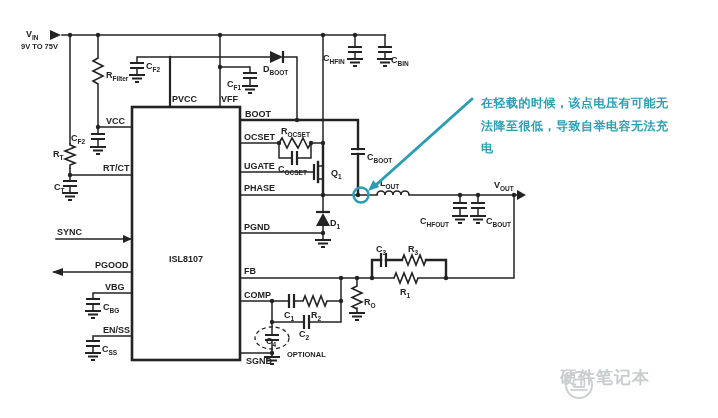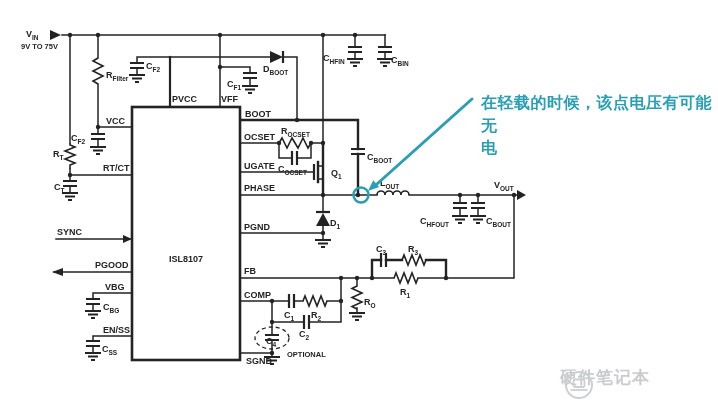--- a/index.html
+++ b/index.html
@@ -12,21 +12,21 @@
   .zig{stroke:#232323;stroke-width:1.6;fill:none;stroke-linejoin:miter;}
   .gnd{stroke:#232323;stroke-width:1.8;fill:none;}
   .dot{fill:#232323;}
   .icbox{fill:#ffffff;stroke:#232323;stroke-width:2.6;}
   .lbl{font-family:"Liberation Sans",sans-serif;font-weight:bold;font-size:9px;fill:#232323;}
   .small{font-size:7.5px;}
   .sub{font-size:6.5px;}
   .fill{fill:#232323;stroke:none;}
   .callout-stroke{stroke:#2a9fb3;fill:none;}
   #note{position:absolute;left:481px;top:92px;width:238px;color:#2a9fb3;
-        font-size:16px;line-height:22.5px;font-weight:bold;letter-spacing:0.5px;}
+        font-size:12px;line-height:22.5px;font-weight:bold;letter-spacing:0.5px;}
   #wm{position:absolute;left:560px;top:366px;display:flex;align-items:center;gap:6px;
       color:#c9cccd;font-size:17px;font-weight:bold;letter-spacing:1px;}
 </style>
 </head>
 <body>
 
 <div id="stage">
 <svg width="718" height="418" viewBox="0 0 718 418">
 
   <path class="wire" d="M62,35 H385"></path>
@@ -196,20 +196,21 @@
   <text class="lbl" x="103" y="310"><tspan>C</tspan><tspan class="sub" dy="2.5">BG</tspan></text>
   <text class="lbl" x="102" y="352"><tspan>C</tspan><tspan class="sub" dy="2.5">SS</tspan></text>
 
   <line class="callout-stroke" x1="472" y1="99" x2="377" y2="184" stroke-width="3" stroke-linecap="round"></line>
   <polygon fill="#2a9fb3" points="368,191 373.2,180.3 379.2,187.1"></polygon>
   <circle class="callout-stroke" cx="361" cy="195" r="7.5" stroke-width="2.5"></circle>
 </svg>
 
   <div id="note">
     <div>在轻载的时候，该点电压有可能无</div>
+    <div>法降至很低，导致自举电容无法充</div>
     <div>电</div>
   </div>
 
   <div id="wm">
     <svg width="36" height="36" viewBox="0 0 36 36">
       <circle cx="19" cy="19" r="13" fill="none" stroke="#cdd0d1" stroke-width="2"></circle>
       <rect x="13.5" y="13.5" width="11" height="7.5" rx="1.5" fill="none" stroke="#cdd0d1" stroke-width="1.8"></rect>
       <path d="M10.5,24 H27.5" stroke="#cdd0d1" stroke-width="1.8" fill="none"></path>
       <path d="M4,10 l3,-3 M3,16 l2,-1" stroke="#cdd0d1" stroke-width="1.6" fill="none"></path>
     </svg>

